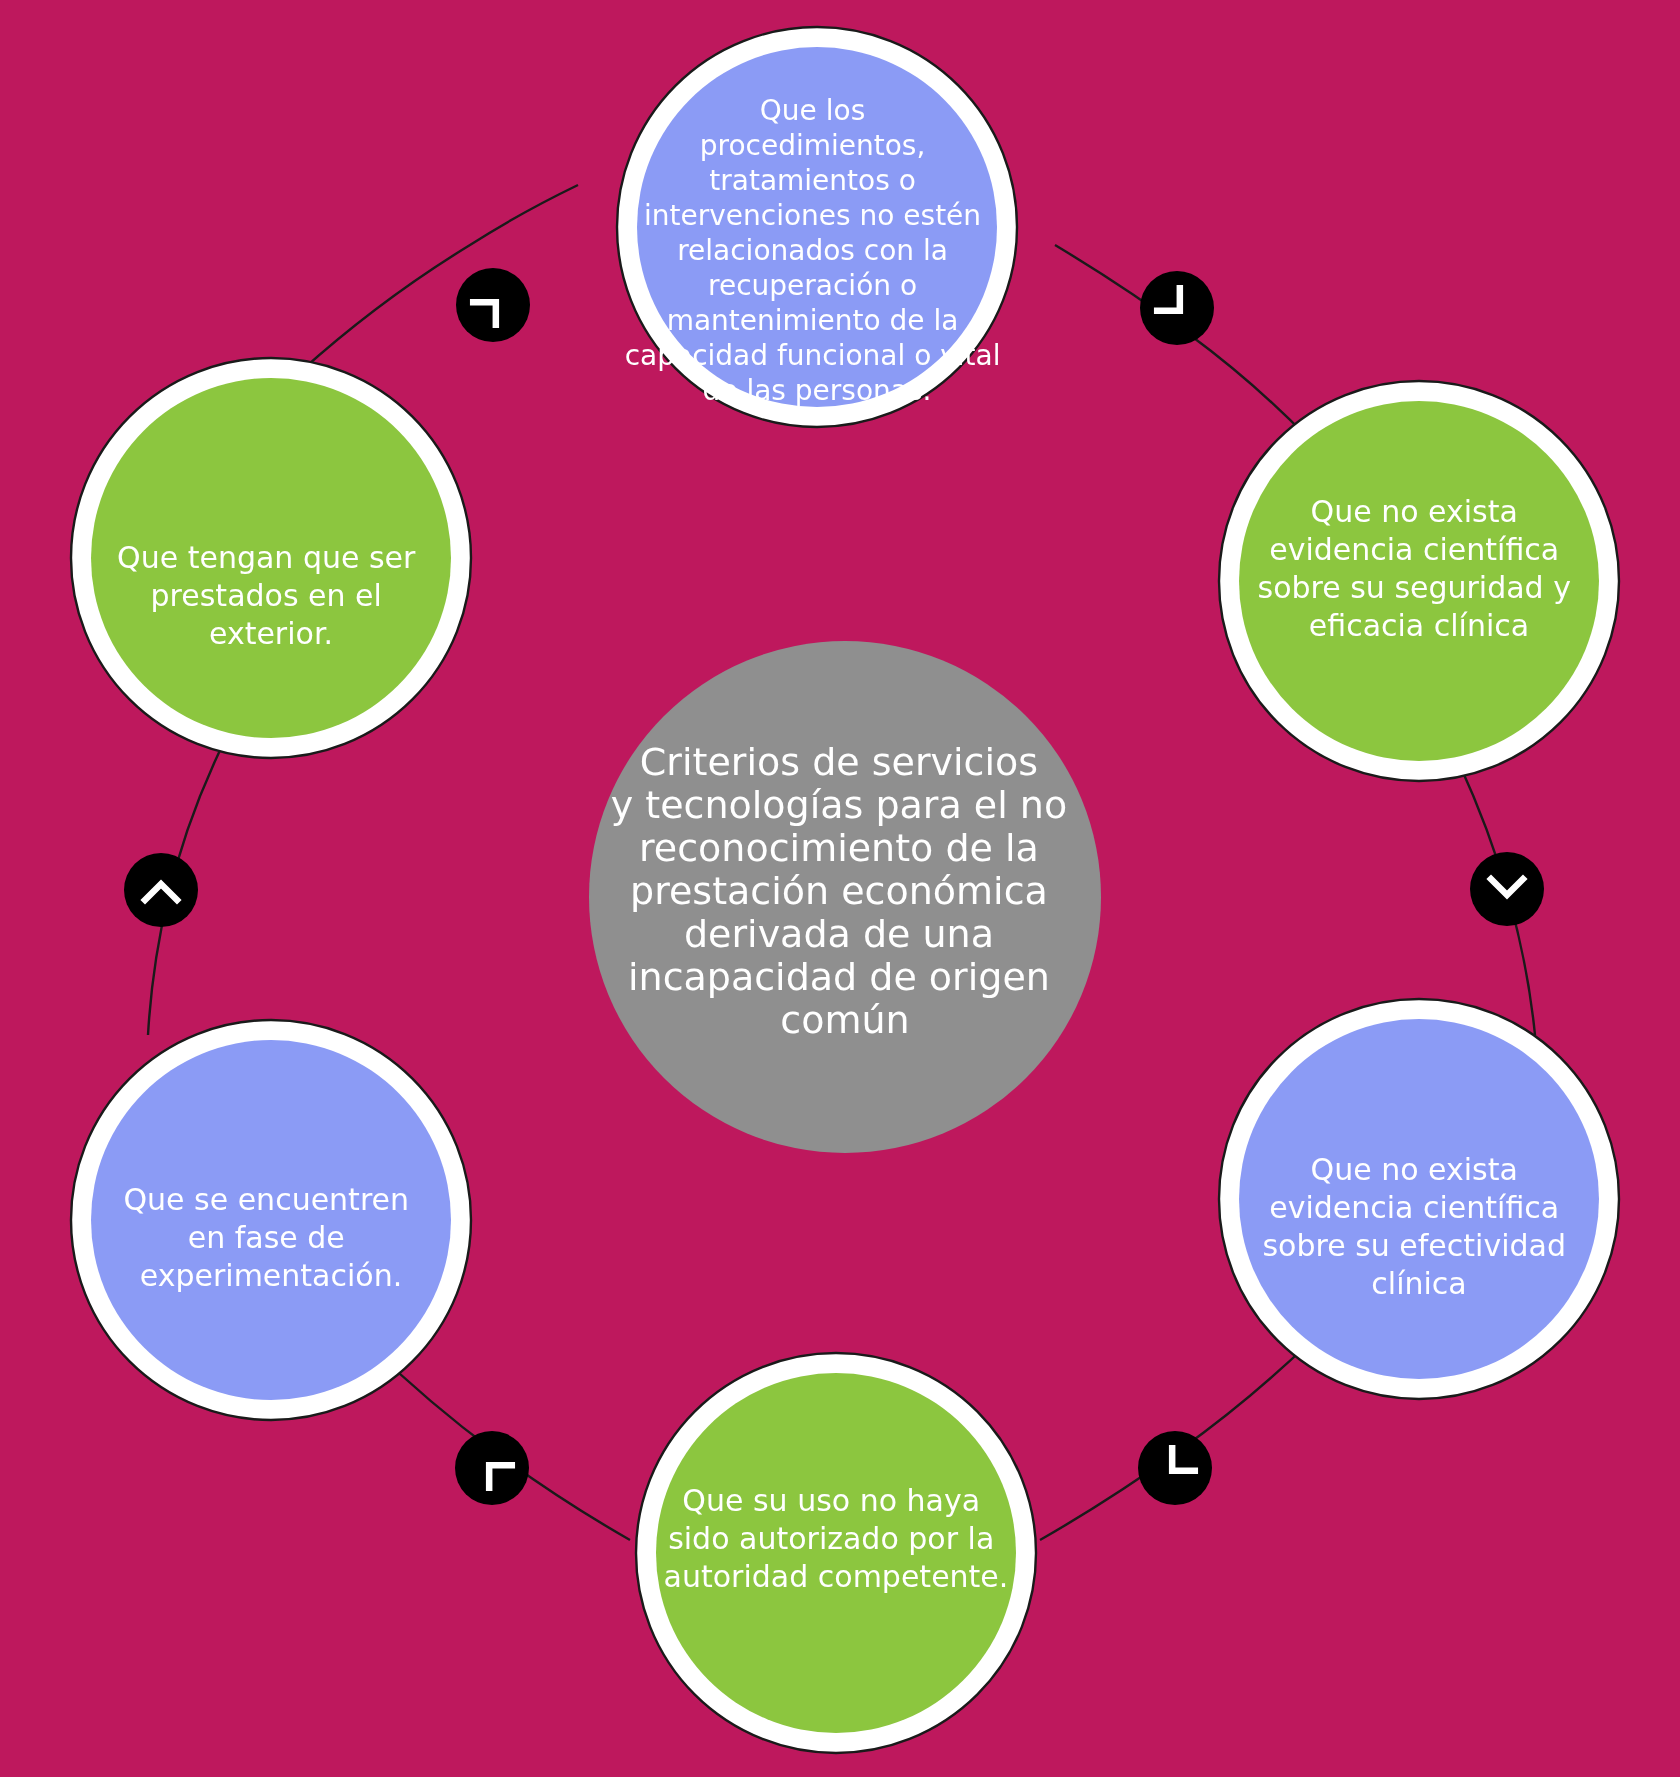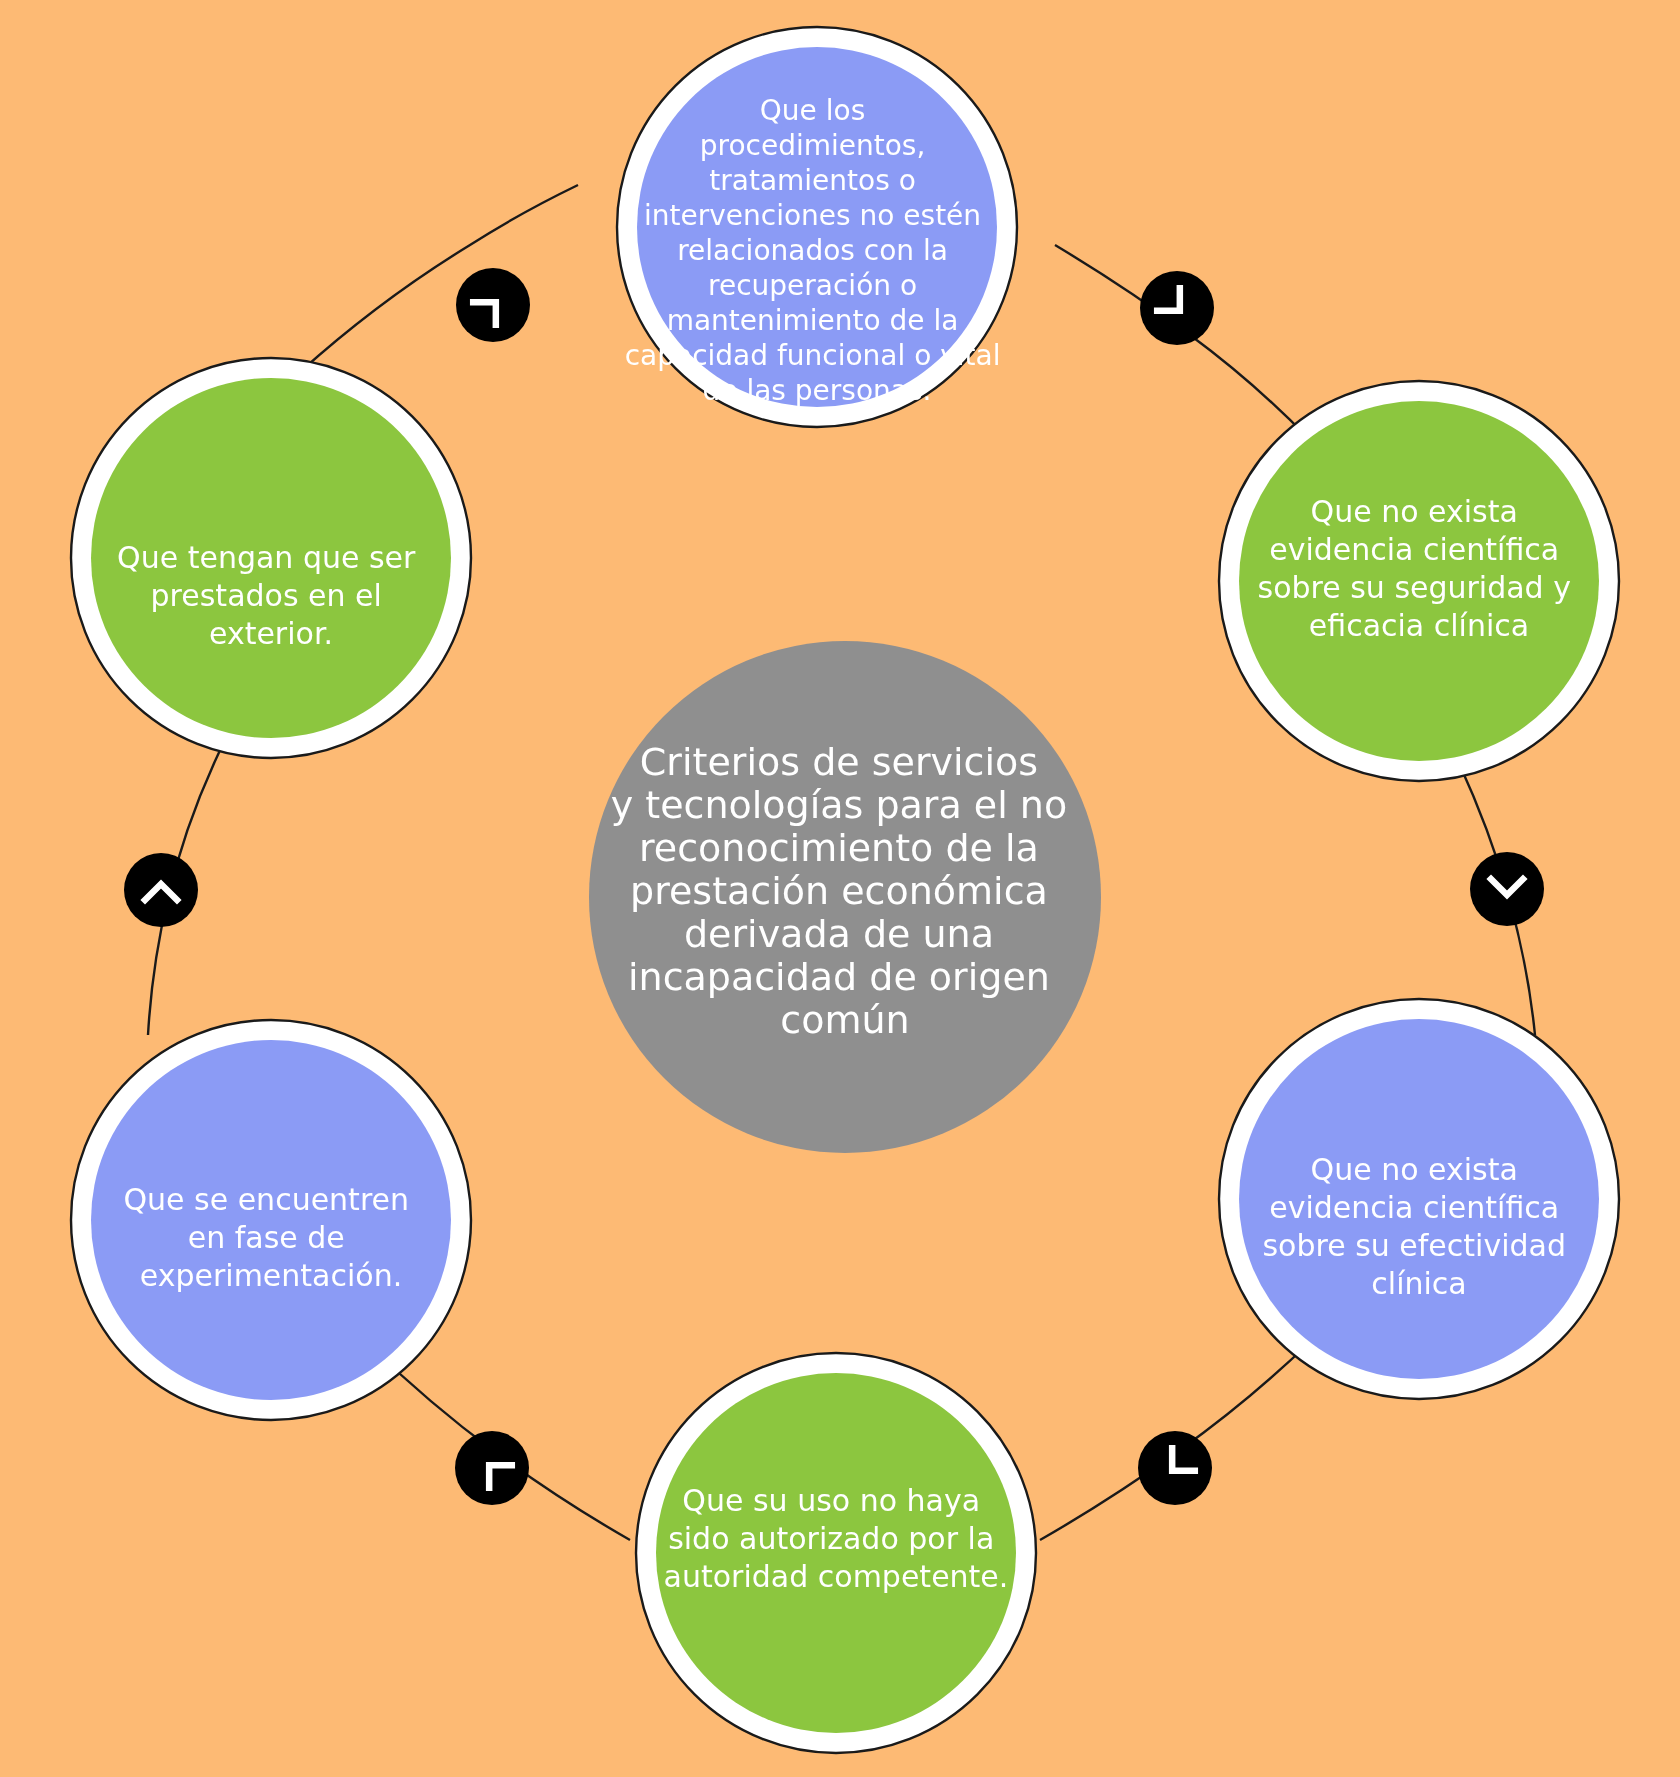--- a/index.html
+++ b/index.html
@@ -1,18 +1,18 @@
 <!DOCTYPE html>
 <html><head>
 <meta charset="utf-8">
 <style>
   html,body{margin:0;padding:0;background:#ffffff;}
   body{width:1680px;height:1777px;overflow:hidden;
        font-family:"DejaVu Sans","Liberation Sans",sans-serif;}
-  #stage{position:relative;width:1680px;height:1777px;background:#fdba74;}
+  #stage{position:relative;width:1680px;height:1777px;background:#be185d;}
   svg#diagram{position:absolute;left:0;top:0;width:1680px;height:1777px;}
   .node-text{fill:#ffffff;font-family:"DejaVu Sans","Liberation Sans",sans-serif;
              text-anchor:middle;}
   .center-text{fill:#ffffff;font-family:"DejaVu Sans","Liberation Sans",sans-serif;
                text-anchor:middle;font-size:38px;}
   .ring{fill:#ffffff;stroke:#1a1a1a;stroke-width:2.4;}
   .disc-green{fill:#8cc63f;}
   .disc-blue{fill:#8b9bf5;}
   .center-disc{fill:#8f8f8f;}
   .connector{fill:none;stroke:#1a1a1a;stroke-width:2.4;}

